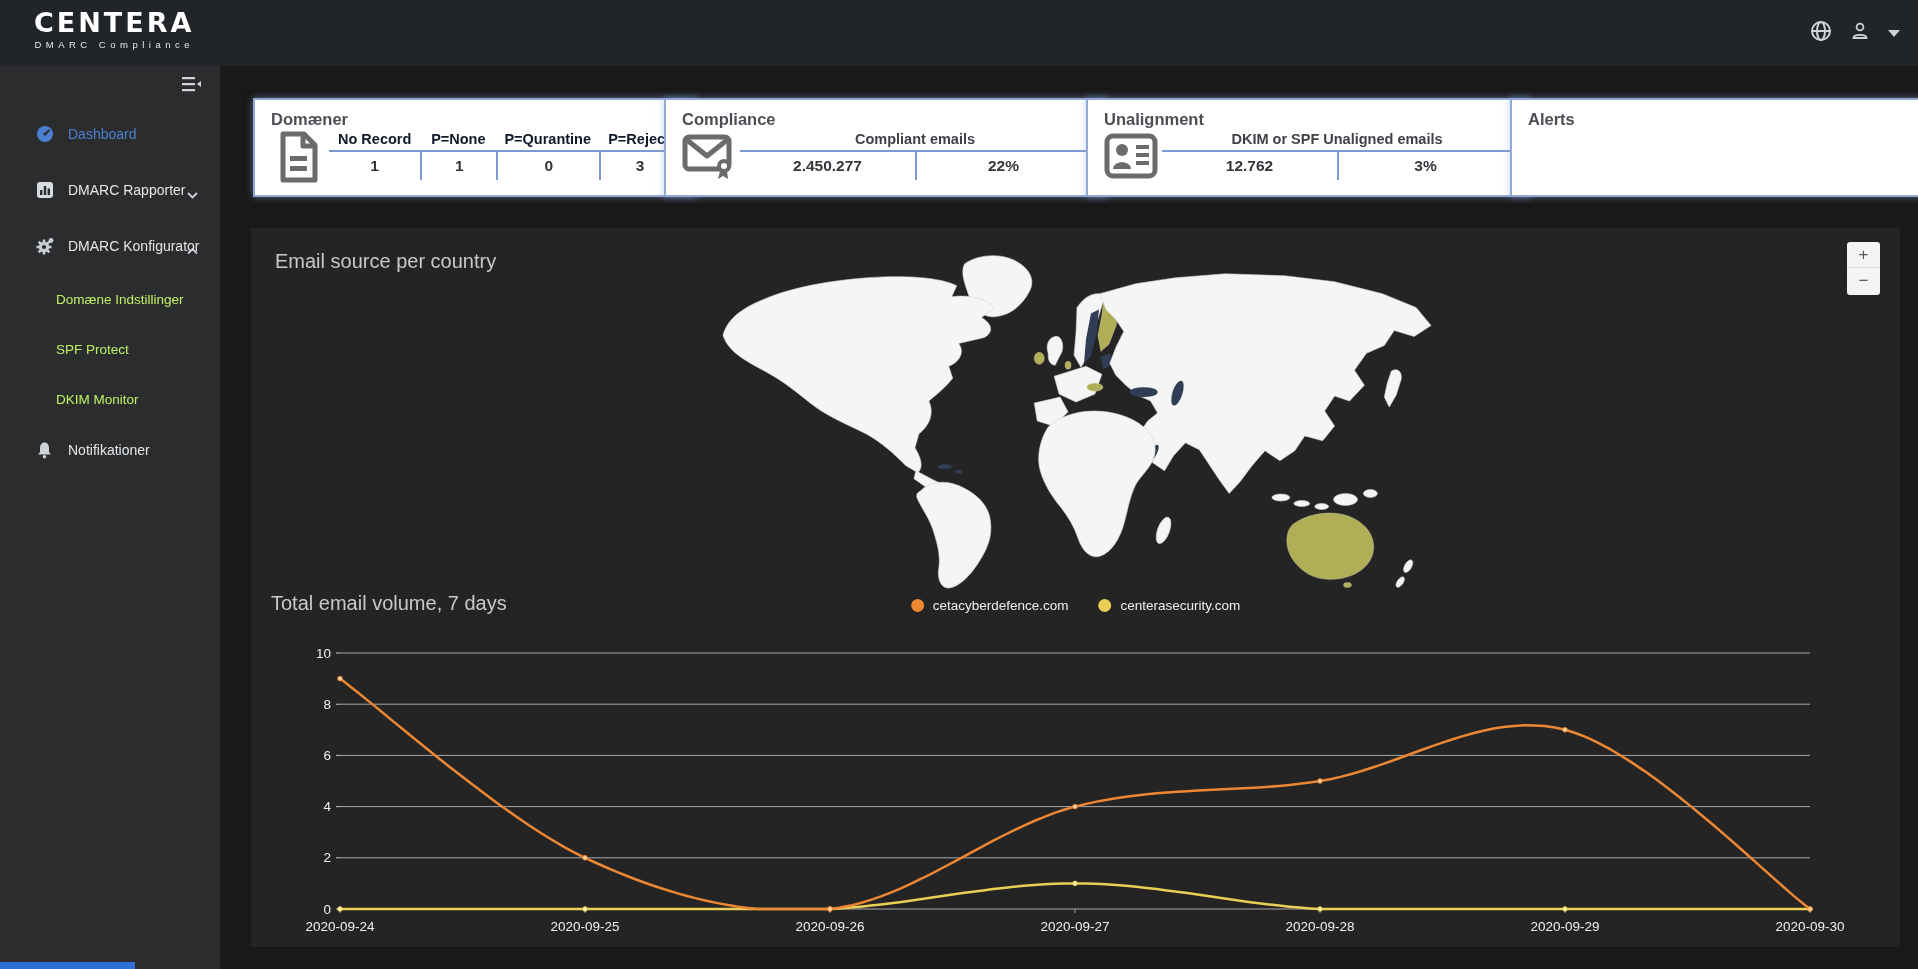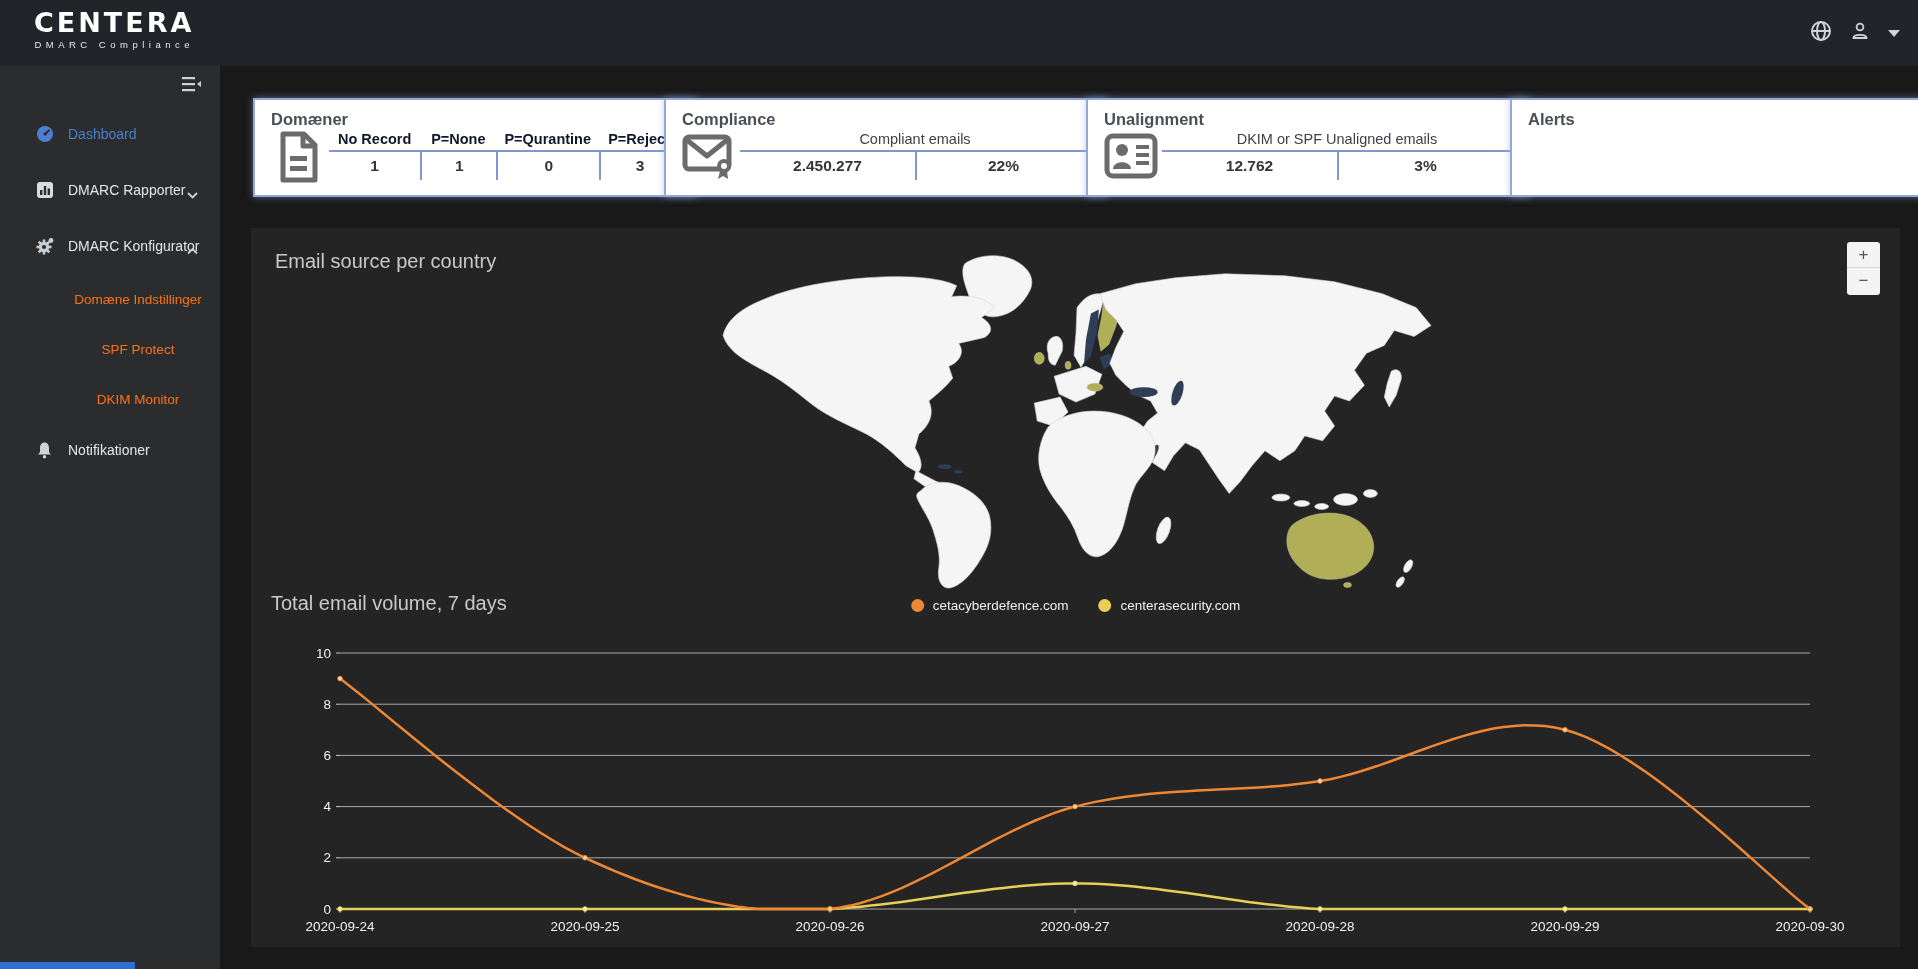--- a/index.html
+++ b/index.html
@@ -24,37 +24,37 @@
              background:#2a2c2e; z-index:4; }
   .collapse-btn { position:absolute; right:18px; top:8px; width:22px; height:20px;
                   cursor:pointer; }
   .nav { position:absolute; top:40px; left:16px; right:0; }
   .nav-item { position:relative; height:56px; display:flex; align-items:center;
               padding-left:20px; cursor:pointer; color:#e4e6e8; font-size:14px; }
   .nav-item .ico { width:18px; height:18px; margin-right:14px; flex:0 0 18px; }
   .nav-item.active { color:#4d7fd0; }
   .nav-item .chev { position:absolute; right:22px; top:50%; margin-top:-4px; }
   .nav-sub { height:50px; display:flex; align-items:center; padding-left:40px;
-             cursor:pointer; color:#f97316; font-size:13.5px;justify-content:center; }
+             cursor:pointer; color:#bef264; font-size:13.5px; }
   .hscroll-thumb { position:absolute; left:0; bottom:0; width:135px; height:7px;
                    background:#2e6fd6; cursor:pointer; }
 
   
   .main { position:absolute; left:220px; top:66px; right:0; bottom:0; background:#191919; }
 
   
   .card { position:absolute; top:32px; width:444px; height:99px; background:#ffffff;
           border:2px solid #93a9d4; border-radius:0;
           box-shadow:0 0 7px rgba(140,170,230,.55); padding:10px 16px 20px 16px; }
   .card h3 { font-size:16.5px; font-weight:bold; color:#4b4e55; }
   .card .row { display:flex; margin-top:2px; }
   .card .cicon { width:54px; flex:0 0 54px; display:flex; align-items:center;
                  justify-content:center; }
   .card .cbody { flex:1; padding-left:4px; }
-  .card .hdr { text-align:center; font-size:14.5px; font-weight:normal; color:#3e4147;
+  .card .hdr { text-align:center; font-size:14.5px; font-weight:bold; color:#3e4147;
                white-space:nowrap; }
   .card .hdr4 { display:grid; grid-template-columns:1.2fr 1fr 1.35fr 1.05fr;
                 font-size:14.5px; font-weight:bold; color:#0f172a; text-align:center; }
   .card .blue-hr { border-top:2px solid #7d9ad0; margin-top:3px; }
   .card .vals { display:grid; text-align:center; font-size:15.5px; font-weight:bold;
                 color:#34363b; }
   .card .vals.c4 { grid-template-columns:1.2fr 1fr 1.35fr 1.05fr; }
   .card .vals.c2 { grid-template-columns:1fr 1fr; }
   .card .vals div { padding-top:5px; height:28px; }
   .card .vals div + div { border-left:2px solid #7d9ad0; }

